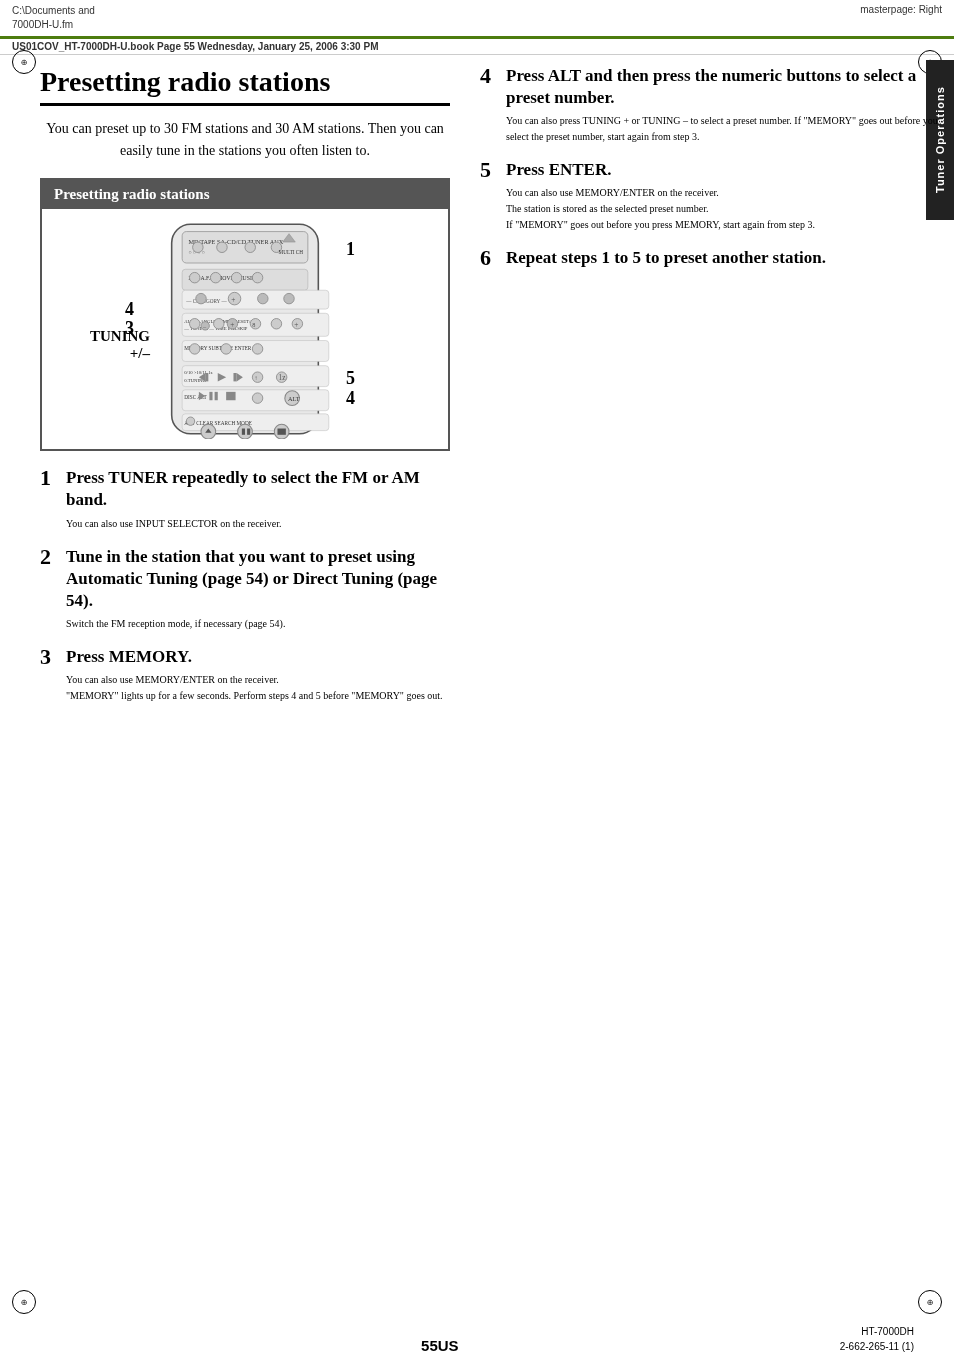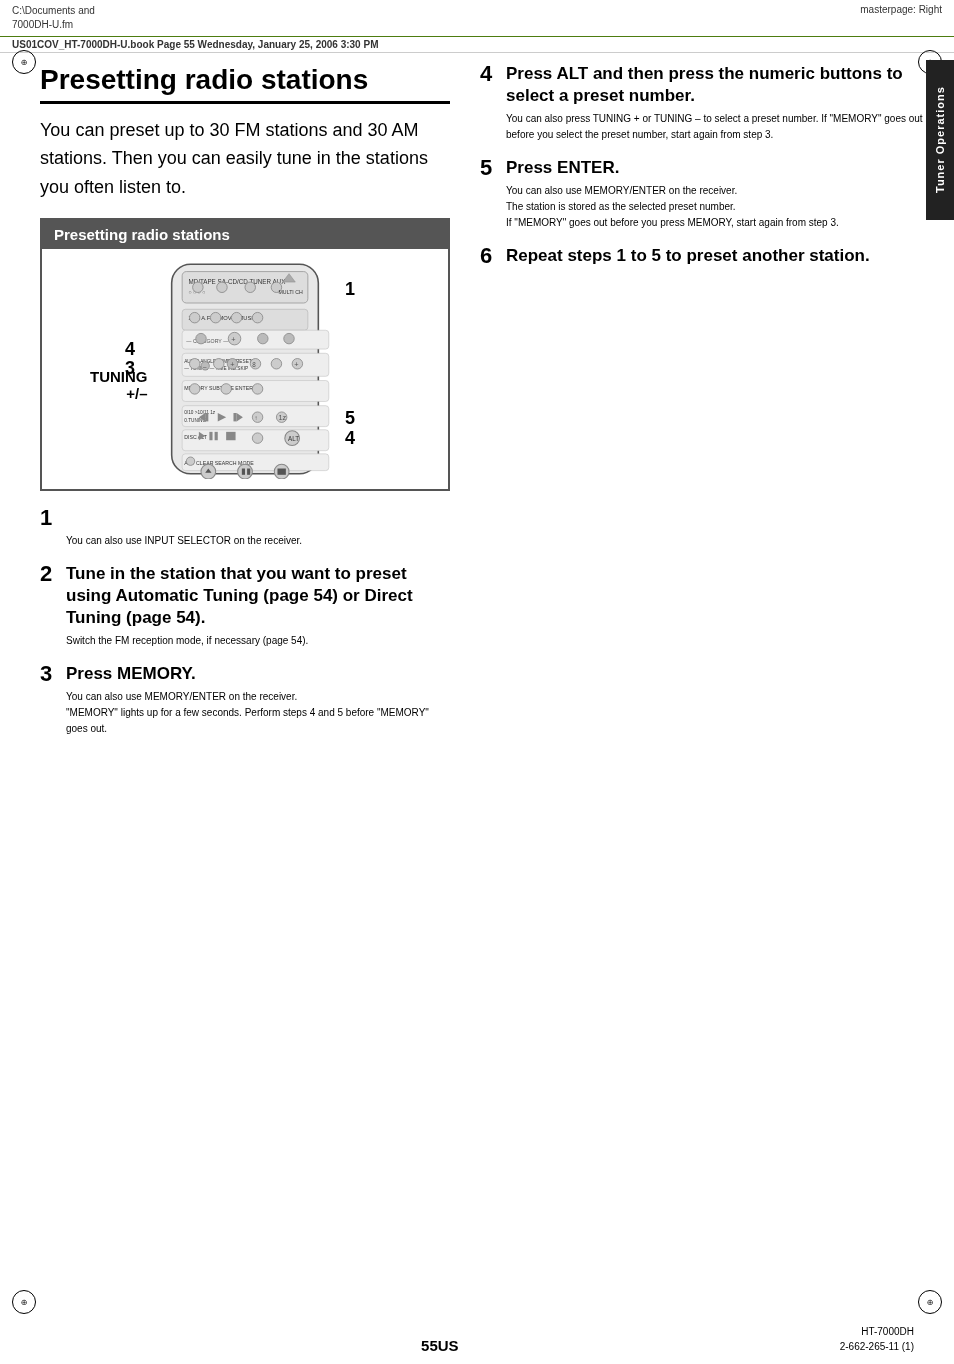--- a/index.html
+++ b/index.html
@@ -13,21 +13,21 @@
       color: #000;
       position: relative;
     }
 
     
     .top-bar {
       display: flex;
       justify-content: space-between;
       align-items: flex-start;
       padding: 4px 12px 4px 12px;
-      border-bottom: 1px solid #4d7c0f;
+      border-bottom: 3px solid #4d7c0f;
       font-size: 10px;
       color: #333;
     }
     .top-bar-left { line-height: 1.4; }
     .top-bar-right { font-size: 10px; }
 
     .second-bar {
       padding: 2px 12px;
       border-bottom: 1px solid #ccc;
       font-size: 10px;
@@ -48,20 +48,21 @@
     .corner-mark.tr { top: 50px; right: 12px; }
     .corner-mark.bl { bottom: 50px; left: 12px; }
     .corner-mark.br { bottom: 50px; right: 12px; }
 
     
     .page-wrapper {
       display: flex;
       padding: 10px 12px 10px 40px;
       gap: 0;
       position: relative;
+      font-family: Liberation Serif, serif;
     }
 
     
     .right-tab {
       position: absolute;
       right: 0;
       top: 60px;
       width: 28px;
       background: #222;
       color: #fff;
@@ -95,23 +96,24 @@
       font-size: 28px;
       font-weight: bold;
       color: #000;
       border-bottom: 3px solid #000;
       padding-bottom: 4px;
       margin-bottom: 12px;
       line-height: 1.2;
     }
 
     .intro-text {
-      font-size: 18px;
+      font-size: 14px;
       line-height: 1.6;
       margin-bottom: 16px;
+      text-align: center;
     }
 
     
     .preset-box {
       border: 2px solid #555;
       margin-bottom: 16px;
     }
 
     .preset-box-header {
       background: #555;
@@ -365,20 +367,21 @@
           <div class="diagram-label label-3">3</div>
           <div class="diagram-label label-5">5</div>
           <div class="diagram-label label-4-right">4</div>
         </div>
       </div>
     </div>
 
     <div class="step">
       <div class="step-header">
         <span class="step-number">1</span>
+        <span class="step-title">Press TUNER repeatedly to select the FM or AM band.</span>
       </div>
       <div class="step-body">You can also use INPUT SELECTOR on the receiver.</div>
     </div>
 
     <div class="step">
       <div class="step-header">
         <span class="step-number">2</span>
         <span class="step-title">Tune in the station that you want to preset using Automatic Tuning (page 54) or Direct Tuning (page 54).</span>
       </div>
       <div class="step-body">Switch the FM reception mode, if necessary (page 54).</div>

